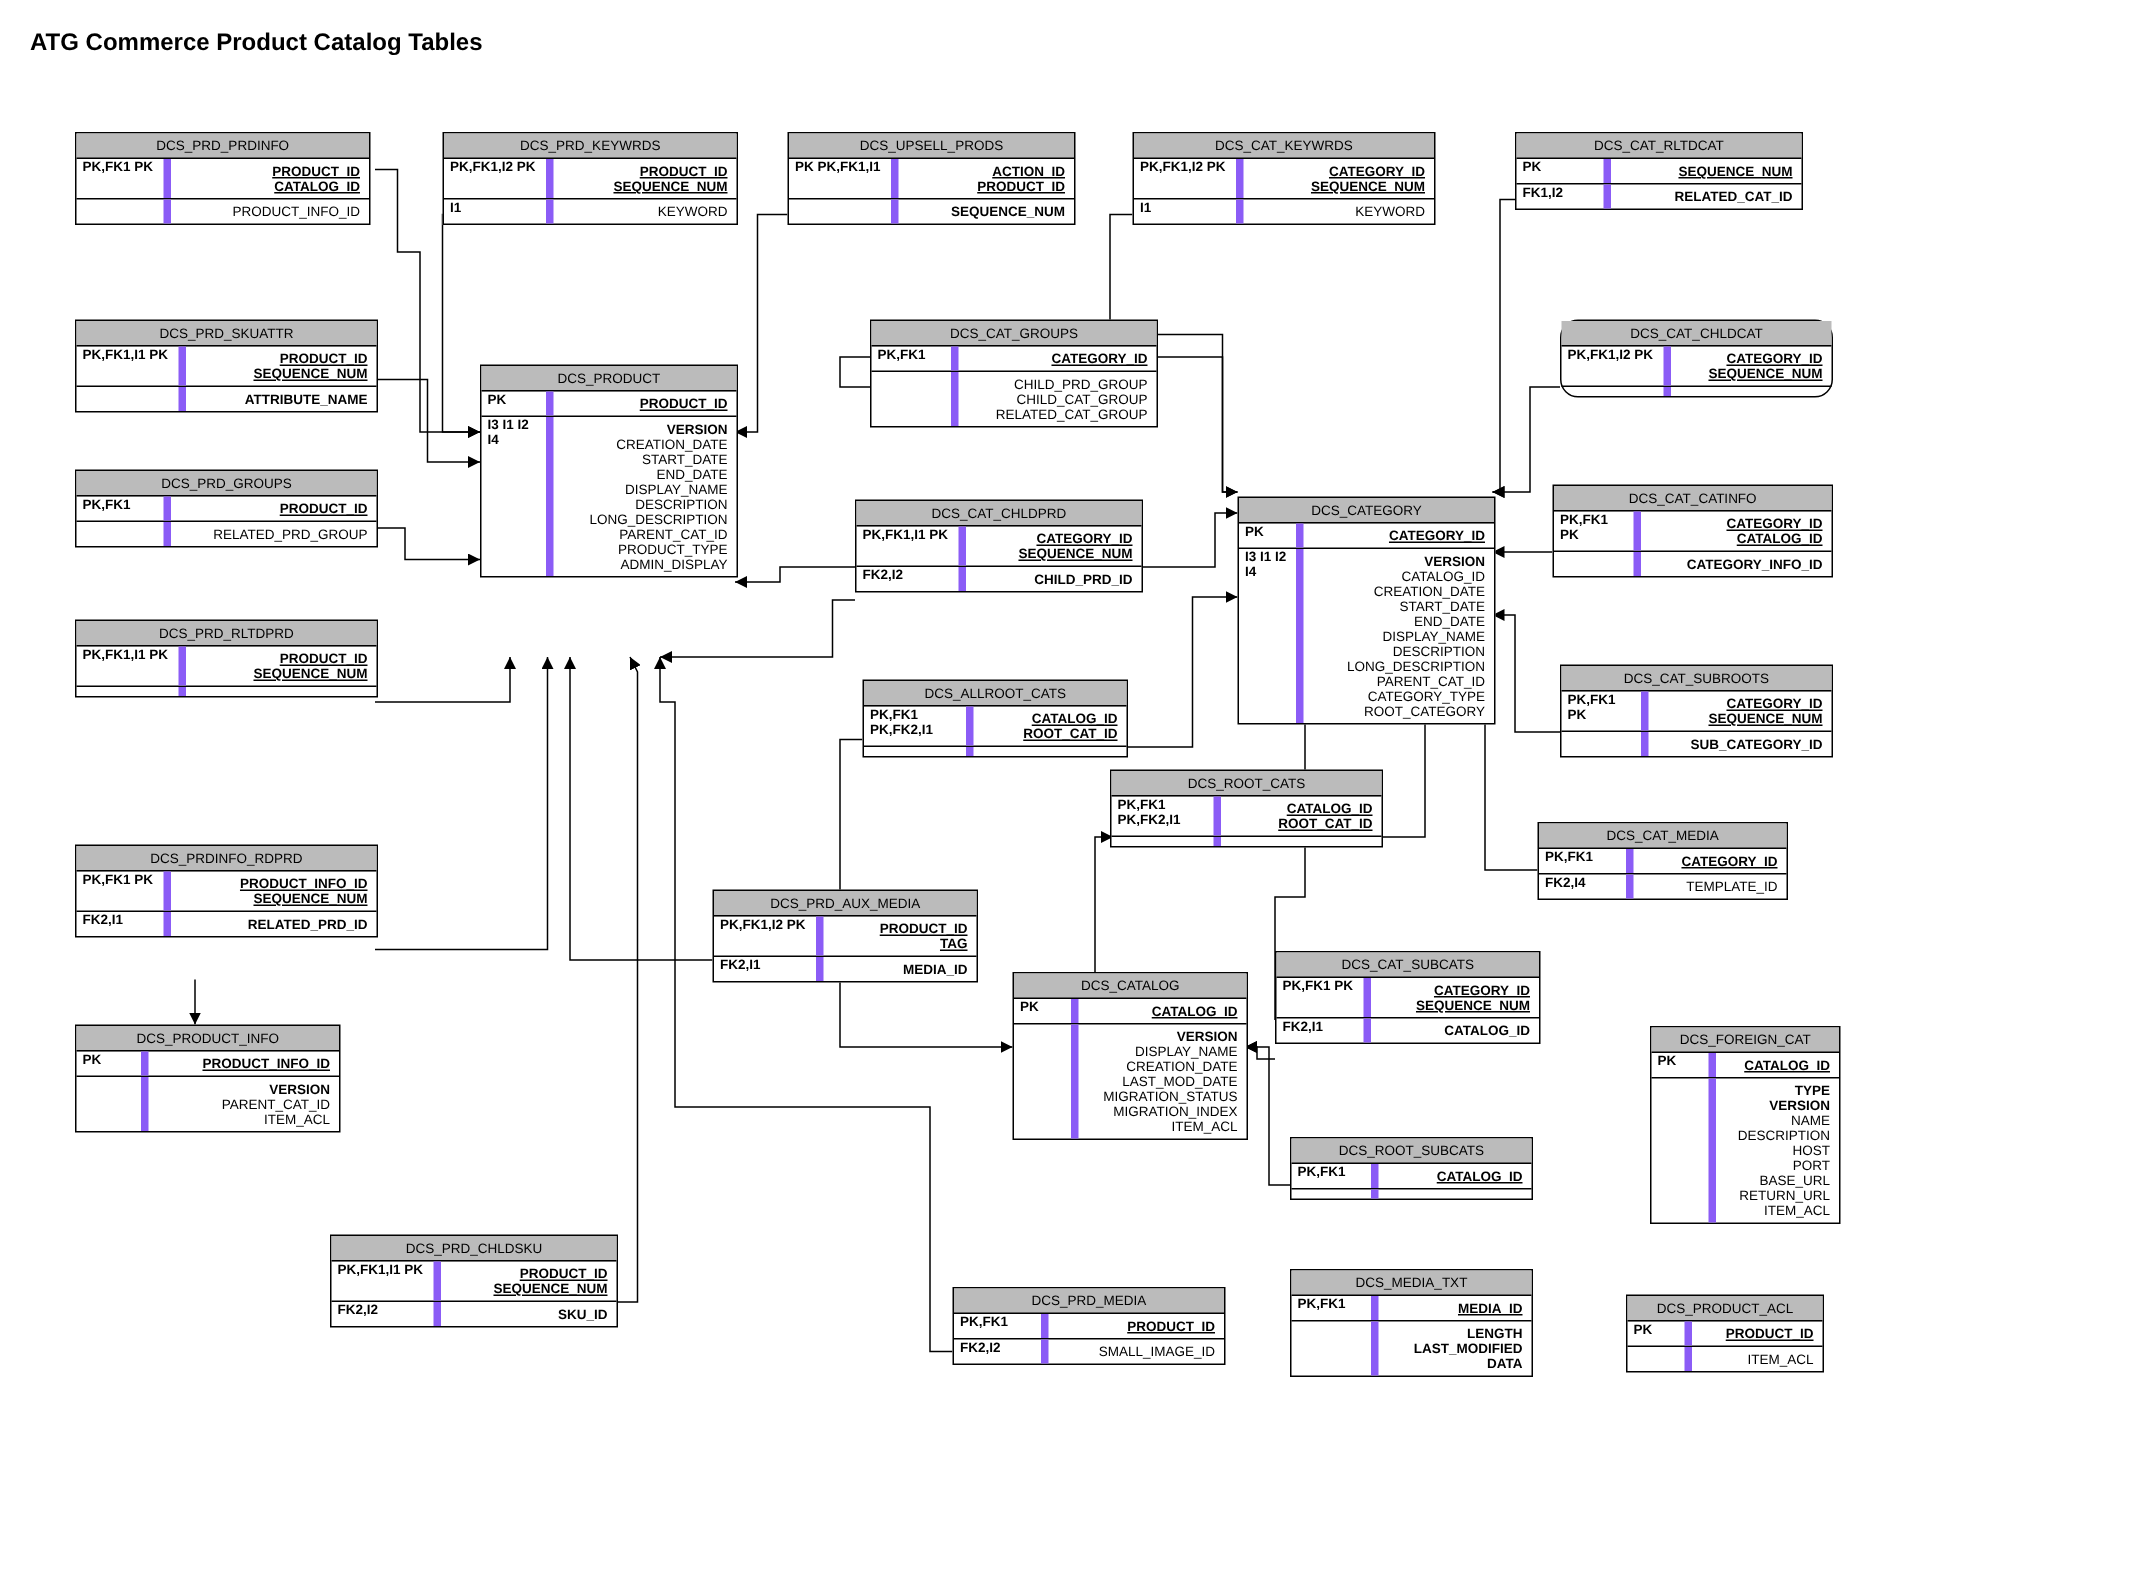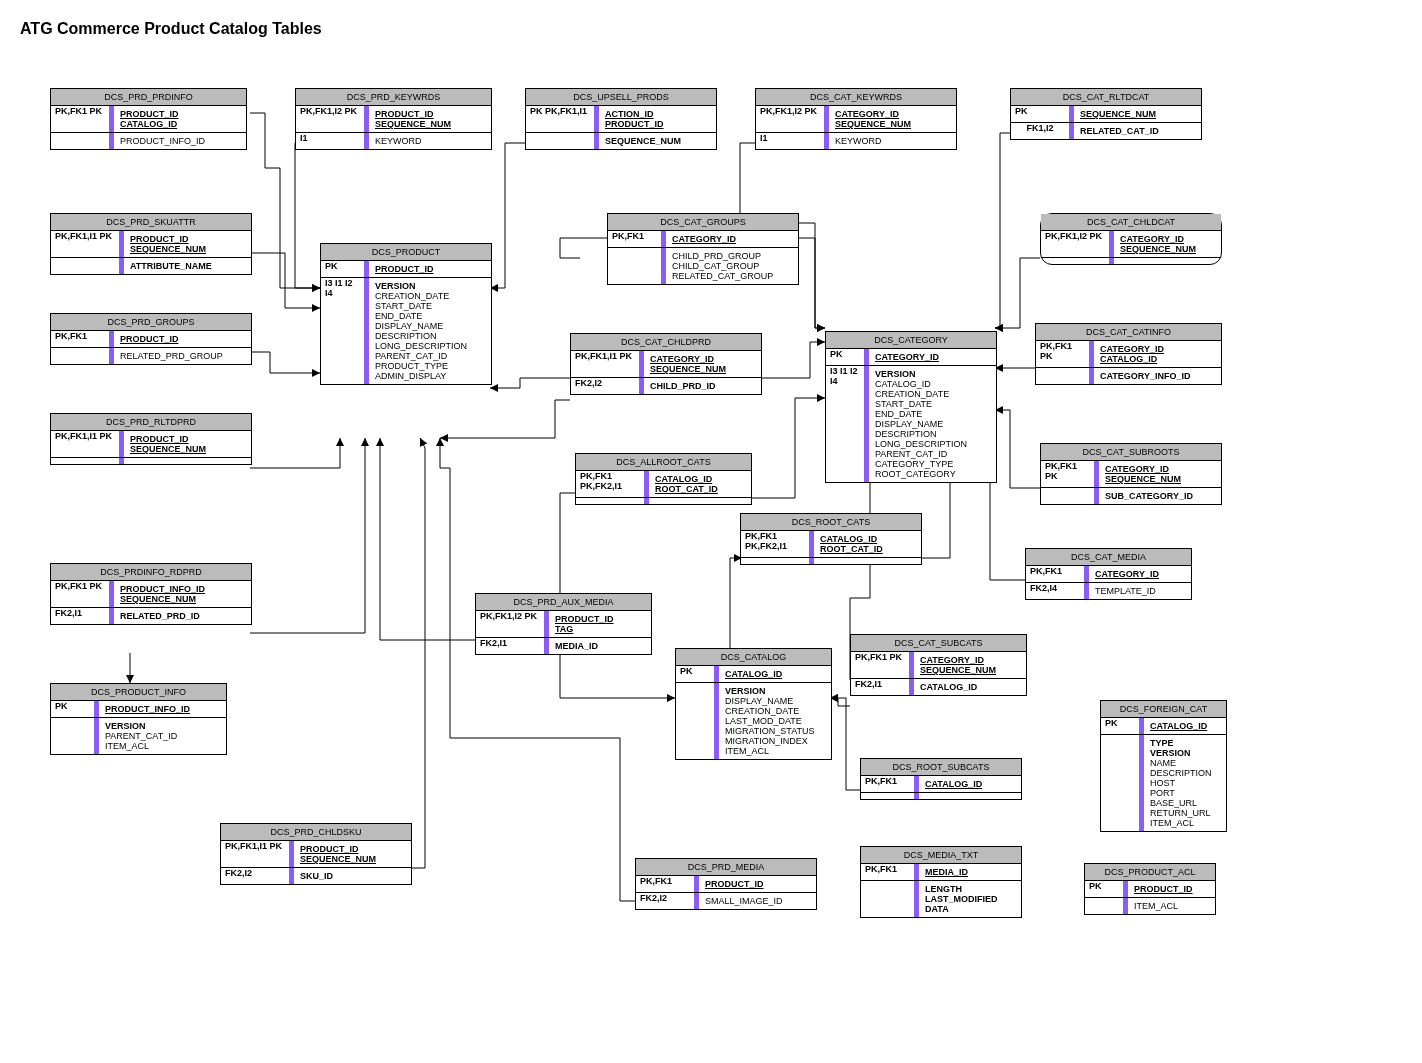--- a/index.html
+++ b/index.html
@@ -42,20 +42,21 @@
   width: 52px;
   padding: 0 4px;
   font-weight: bold;
   border-right: 5px solid #8b5cf6;
   flex-shrink: 0;
 }
 .val-col {
   padding: 3px 6px;
   flex: 1;
   white-space: pre;
+  text-align: right;
 }
 .pk { font-weight: bold; text-decoration: underline; }
 .bold { font-weight: bold; }
 svg.connectors {
   position: absolute;
   top: 0; left: 0;
   pointer-events: none;
 }
 </style>
 </head>
@@ -154,21 +155,21 @@
         <div class="val-col"><span>KEYWORD</span></div>
       </div>
     </div>
     <div class="table" style="left: 990px; top: 20px; width: 190px;">
       <div class="table-header">DCS_CAT_RLTDCAT</div>
       <div class="table-row">
         <div class="key-col" style="width: 50px;">PK</div>
         <div class="val-col"><span class="pk">SEQUENCE_NUM</span></div>
       </div>
       <div class="table-row">
-        <div class="key-col" style="width: 50px; text-align: center;">FK1,I2</div>
+        <div class="key-col" style="width: 50px;">FK1,I2</div>
         <div class="val-col"><span class="bold">RELATED_CAT_ID</span></div>
       </div>
     </div>
     <div class="table" style="left: 30px; top: 145px; width: 200px;">
       <div class="table-header">DCS_PRD_SKUATTR</div>
       <div class="table-row">
         <div class="key-col" style="width: 60px;">PK,FK1,I1
 PK</div>
         <div class="val-col"><span class="pk">PRODUCT_ID</span>
 <span class="pk">SEQUENCE_NUM</span></div>
@@ -198,21 +199,21 @@
 <span>START_DATE</span>
 <span>END_DATE</span>
 <span>DISPLAY_NAME</span>
 <span>DESCRIPTION</span>
 <span>LONG_DESCRIPTION</span>
 <span>PARENT_CAT_ID</span>
 <span>PRODUCT_TYPE</span>
 <span>ADMIN_DISPLAY</span></div>
       </div>
     </div>
-    <div class="table" style="left: 587px; top: 145px; width: 190px;">
+    <div class="table" style="left: 560px; top: 145px; width: 190px;">
       <div class="table-header">DCS_CAT_GROUPS</div>
       <div class="table-row">
         <div class="key-col" style="width: 45px;">PK,FK1</div>
         <div class="val-col"><span class="pk">CATEGORY_ID</span></div>
       </div>
       <div class="table-row">
         <div class="key-col" style="width: 45px;"></div>
         <div class="val-col"><span>CHILD_PRD_GROUP</span>
 <span>CHILD_CAT_GROUP</span>
 <span>RELATED_CAT_GROUP</span></div>
@@ -422,21 +423,21 @@
         <div class="key-col" style="width: 30px;"></div>
         <div class="val-col"><span class="bold">VERSION</span>
 <span>DISPLAY_NAME</span>
 <span>CREATION_DATE</span>
 <span>LAST_MOD_DATE</span>
 <span>MIGRATION_STATUS</span>
 <span>MIGRATION_INDEX</span>
 <span>ITEM_ACL</span></div>
       </div>
     </div>
-    <div class="table" style="left: 1080px; top: 632px; width: 125px;">
+    <div class="table" style="left: 1080px; top: 616px; width: 125px;">
       <div class="table-header">DCS_FOREIGN_CAT</div>
       <div class="table-row">
         <div class="key-col" style="width: 30px;">PK</div>
         <div class="val-col"><span class="pk">CATALOG_ID</span></div>
       </div>
       <div class="table-row">
         <div class="key-col" style="width: 30px;"></div>
         <div class="val-col"><span class="bold">TYPE</span>
 <span class="bold">VERSION</span>
 <span>NAME</span>

